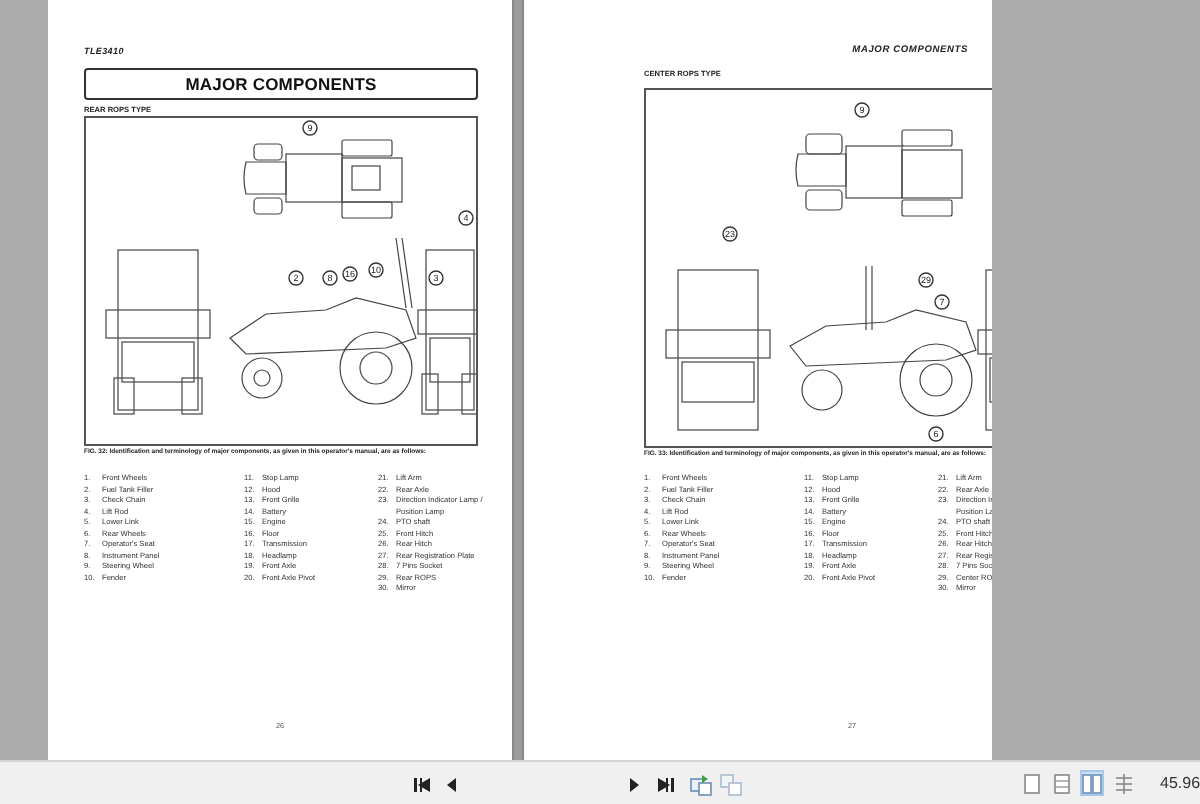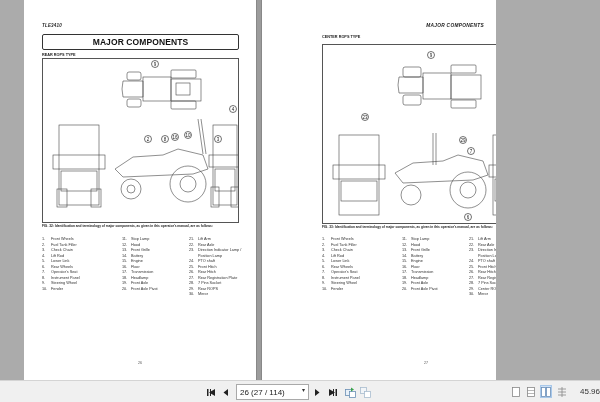--- a/index.html
+++ b/index.html
@@ -450,24 +450,20 @@
         <rect x="0" y="1" width="1.5" height="7" fill="#222"></rect>
         <polygon points="8,1 2,4.5 8,8" fill="#222"></polygon>
         <rect x="3" y="1" width="1" height="7" fill="#222"></rect>
       </svg>
   </div>
   <div class="tb-btn" style="left:222px;width:8px;">
     <svg width="6" height="9" viewBox="0 0 6 9">
         <polygon points="5,1 0.5,4.5 5,8" fill="#222"></polygon>
       </svg>
   </div>
-  <div class="page-select">
-    <span>26 (27 / 114)</span>
-    <span class="caret">▾</span>
-  </div>
   <div class="tb-btn" style="left:313px;width:8px;">
     <svg width="6" height="9" viewBox="0 0 6 9">
         <polygon points="1,1 5.5,4.5 1,8" fill="#222"></polygon>
       </svg>
   </div>
   <div class="tb-btn" style="left:327px;width:10px;">
     <svg width="9" height="9" viewBox="0 0 9 9">
         <polygon points="1,1 7,4.5 1,8" fill="#222"></polygon>
         <rect x="5" y="1" width="1" height="7" fill="#222"></rect>
         <rect x="7.5" y="1" width="1.5" height="7" fill="#222"></rect>

